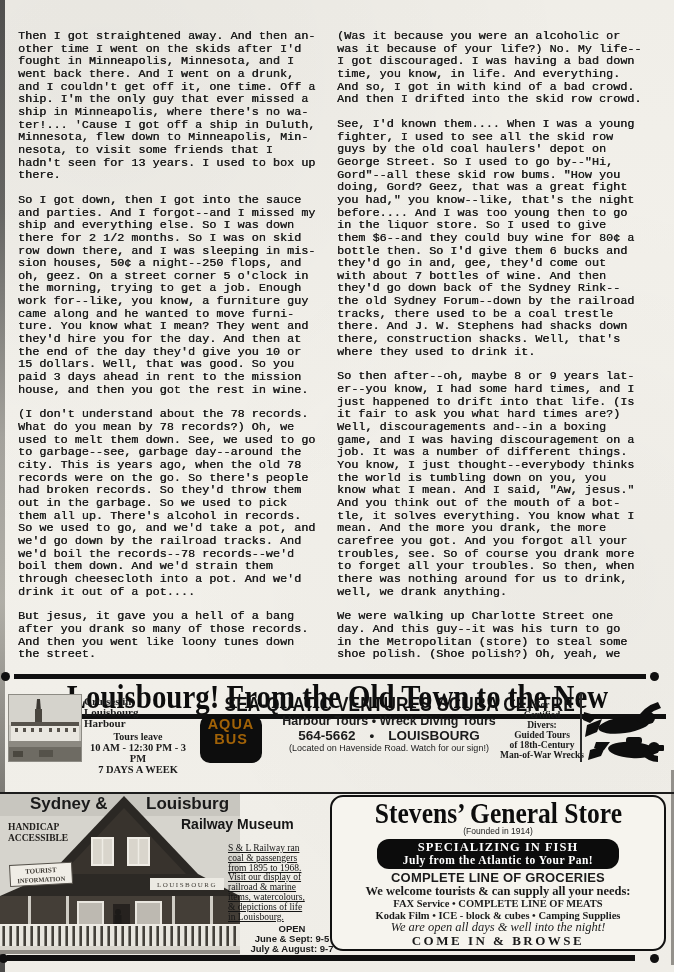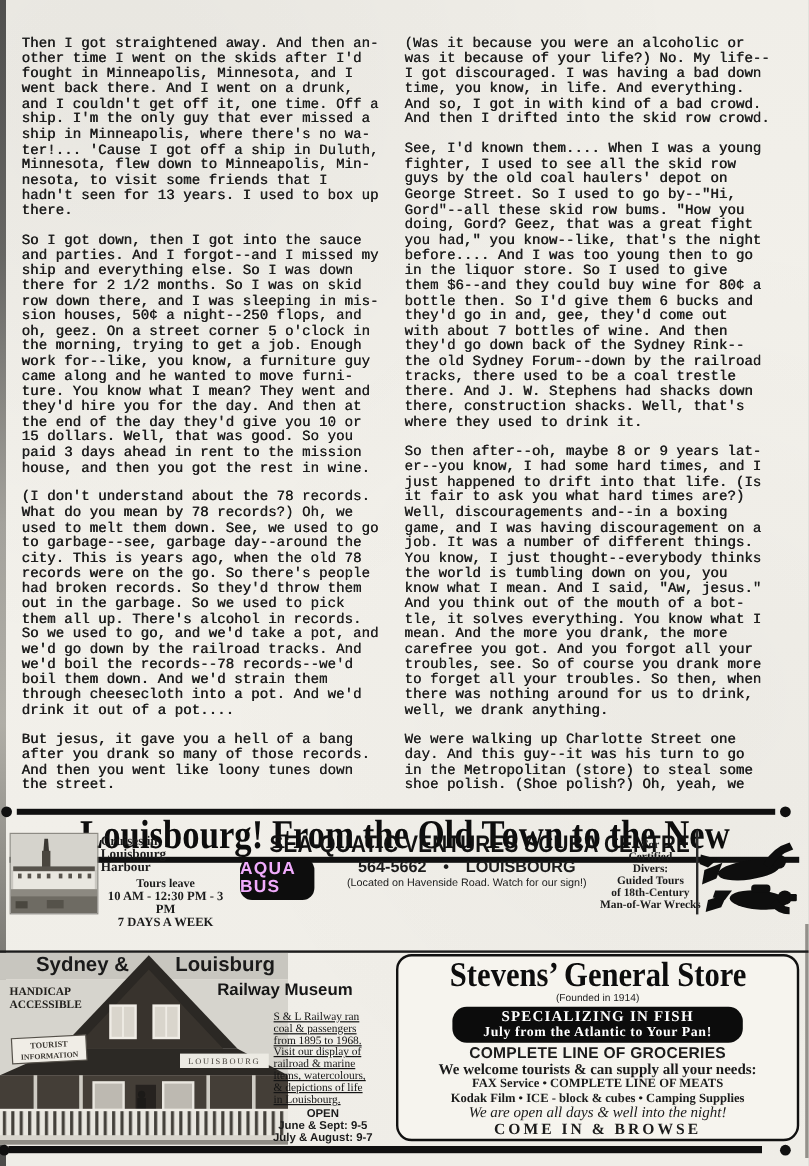--- a/index.html
+++ b/index.html
@@ -57,43 +57,43 @@
   .cruises { position:absolute; left:80px; top:4px; width:112px; font-family:"Liberation Serif",serif; font-weight:bold; }
   .cruises .big { font-size:11px; line-height:11px; text-align:left; padding-left:2px; }
   .cruises .mid { font-size:10px; line-height:11px; text-align:center; margin-top:2px; }
   .cruises .sml { font-size:10.5px; line-height:11px; text-align:center; }
   .scuba-center { position:absolute; left:194px; top:0; width:320px; text-align:center; }
   .tagline { font-family:"Liberation Serif",serif; font-weight:bold; font-style:italic; font-size:10.5px; line-height:11px; margin-top:5px; }
   .scuba-title { font-weight:bold; font-size:20px; line-height:20px; margin-top:2px; color:#111; }
   .scuba-title .condense { display:inline-block; transform:scaleX(0.86); transform-origin:center; white-space:nowrap; letter-spacing:0.2px; }
   .scuba-row { display:flex; margin-top:1px; align-items:flex-start; }
   .aqua-badge {
-    width:62px; min-height:24px; background:#0d0d0d; border-radius:10px; color:#f0abfc;
+    width:62px; min-height:24px; background:#0d0d0d; border-radius:10px; color:#a16207;
     font-weight:bold; font-size:14.5px; line-height:15px; letter-spacing:1px;
-    padding:2px 0 3px 0; margin-left:4px; text-align:left;
+    padding:2px 0 16px 0; margin-left:4px; text-align:center;
   }
   .scuba-info { flex:1; }
   .tours-line { font-weight:bold; font-size:12.5px; line-height:13px; }
   .phone-line { font-weight:bold; font-size:13.5px; line-height:15px; display:flex; justify-content:center; gap:14px; }
   .loc-note { font-size:9px; line-height:10px; }
   .certified { position:absolute; left:494px; top:9px; width:92px; text-align:center;
     font-family:"Liberation Serif",serif; font-weight:bold; font-size:9.5px; line-height:9.9px; }
   .divers { position:absolute; left:578px; top:0; width:94px; height:70px; border-left:2px solid #2a2a2a; }
   
   .railway { position:absolute; left:0; top:794px; width:327px; height:160px; }
   .railway-photo { position:absolute; left:0; top:0; }
   .rw-title { position:absolute; font-weight:bold; color:#1a1a1a; font-size:17px; line-height:18px; top:1px; }
   .rw-title-left  { left:30px; }
   .rw-title-right { left:146px; }
   .rw-sub { position:absolute; left:181px; top:21px; font-weight:bold; font-size:14px; line-height:19px; color:#161616; }
   .rw-handicap { position:absolute; left:8px; top:28px; width:72px;
     font-family:"Liberation Serif",serif; font-weight:bold; font-size:9.5px; line-height:11px; color:#22201d; }
   .rw-body { position:absolute; left:228px; top:50px; width:82px;
     font-family:"Liberation Serif",serif; font-size:9.5px; line-height:9.8px; white-space:pre; color:#141414;text-decoration:underline; }
-  .rw-open { position:absolute; left:225px; top:130px; width:88px; text-align:center;
+  .rw-open { position:absolute; left:248px; top:130px; width:88px; text-align:center;
     font-weight:bold; font-size:9.5px; line-height:10px; }
   .rw-hours { font-weight:bold; font-size:9.5px; line-height:10px; }
   
   .stevens {
     position:absolute; left:330px; top:795px; width:336px; height:156px;
     border:2px solid #111; border-radius:13px; background:#f6f4ee;
     text-align:center; box-sizing:border-box; overflow:hidden;
   }
   .st-title { font-family:"Liberation Serif",serif; font-weight:bold; font-size:29px; line-height:23px; margin-top:5px; color:#0d0d0d; }
   .st-title .condense { display:inline-block; transform:scaleX(0.88); transform-origin:center; white-space:nowrap; }
@@ -255,20 +255,21 @@
       <div class="sml">7 DAYS A WEEK</div>
     </div>
     <div class="scuba-center">
       <div class="scuba-title"><span class="condense">SEA-QUATIC VENTURES SCUBA CENTRE</span></div>
       <div class="scuba-row">
         <div class="aqua-badge">
           <div>AQUA</div>
           <div>BUS</div>
         </div>
         <div class="scuba-info">
+          <div class="tours-line">Harbour Tours  •  Wreck Diving Tours</div>
           <div class="phone-line">
             <span>564-5662</span>
             <span>•</span>
             <span>LOUISBOURG</span>
           </div>
           <div class="loc-note">(Located on Havenside Road. Watch for our sign!)</div>
         </div>
       </div>
     </div>
     <div class="certified">

